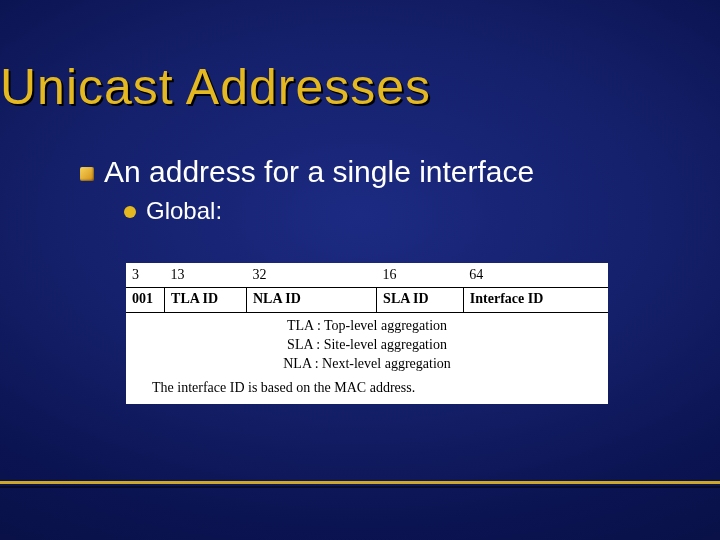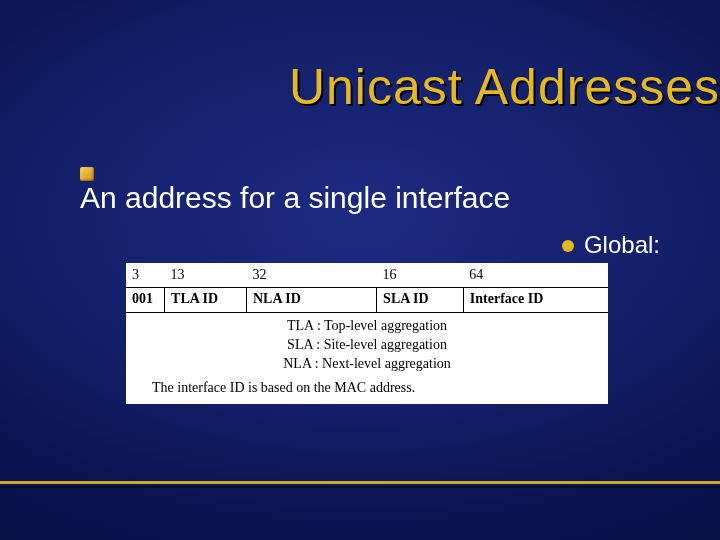--- a/index.html
+++ b/index.html
@@ -16,60 +16,58 @@
     height: 540px;
     background: radial-gradient(ellipse 120% 95% at 50% 40%,
                 #1c2a82 0%, #14206a 35%, #0b1452 60%, #060c38 100%);
     color: #ffffff;
   }
   .title {
     position: absolute;
     top: 58px;
     left: 0;
     width: 100%;
-    text-align: right;
+    text-align: left;
     font-family: Impact, "Arial Black", sans-serif;
     font-size: 50px;
     font-weight: 400;
     letter-spacing: 1px;
     color: #e4b821;
     text-shadow: 2px 2px 0 #000000;
   }
   .body-area {
     position: absolute;
     top: 155px;
     left: 80px;
     right: 60px;
   }
   .bullet-level1 {
     display: flex;
     align-items: flex-start;
     font-size: 30px;
     color: #ffffff;
-    margin-bottom: 16px;
-    flex-direction: column;
+    margin-bottom: 8px;
   }
   .bullet-level1 .bullet-icon {
     width: 14px;
     height: 14px;
     margin-top: 12px;
     margin-right: 10px;
     flex-shrink: 0;
     background: linear-gradient(135deg, #f6d35a 0%, #d48f14 100%);
     border-radius: 2px;
     box-shadow: inset -1px -1px 2px rgba(0,0,0,0.4);
   }
   .bullet-level2 {
     display: flex;
     align-items: flex-start;
     font-size: 24px;
     color: #ffffff;
     margin-left: 44px;
     margin-bottom: 18px;
-    justify-content: flex-end;
   }
   .bullet-level2 .dot-icon {
     width: 12px;
     height: 12px;
     margin-top: 9px;
     margin-right: 10px;
     flex-shrink: 0;
     background: #e4b821;
     border-radius: 50%;
   }

